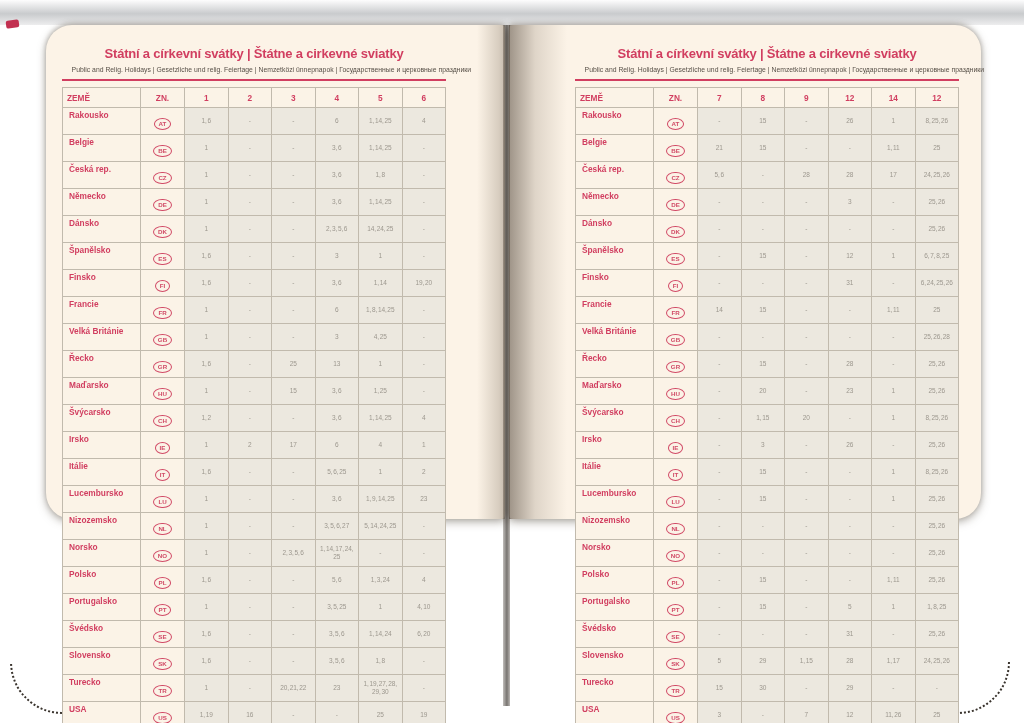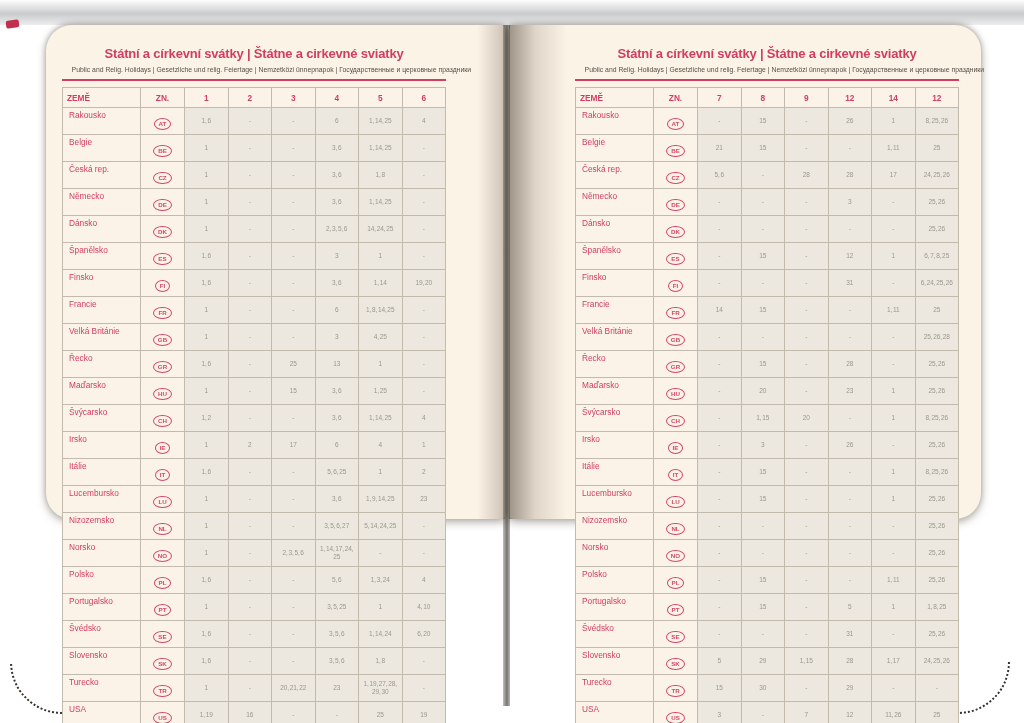--- a/index.html
+++ b/index.html
@@ -52,21 +52,21 @@
   }
   .holiday-table col.w-country { width:78px; }
   .holiday-table col.w-code    { width:44px; }
   .holiday-table th, .holiday-table td { border:1px solid #c1baad; }
   .holiday-table th {
     height:20px; font-size:8.3px; font-weight:bold; color:#d13e60;
     background:#fbf3e7; text-align:center; padding:2px 1px;
   }
   .holiday-table th.th-country { text-align:left; padding-left:4px; }
   td.c-country {
-    height:21px; font-size:8.3px; font-weight:normal; color:#d13e60;
+    height:21px; font-size:8.3px; font-weight:bold; color:#d13e60;
     background:#fbf3e7; padding:2px 2px 14px 6px; white-space:nowrap; overflow:hidden;
   }
   td.c-code { background:#fbf3e7; text-align:center; padding:1px; }
   .badge {
     display:inline-block; border:1px solid #d14a66; border-radius:50%;
     color:#d14a66; font-size:6.2px; font-weight:bold; line-height:1;
     padding:2px 4px; min-width:11px;
   }
   td.c-val {
     background:#ece8df; text-align:center; vertical-align:middle;

